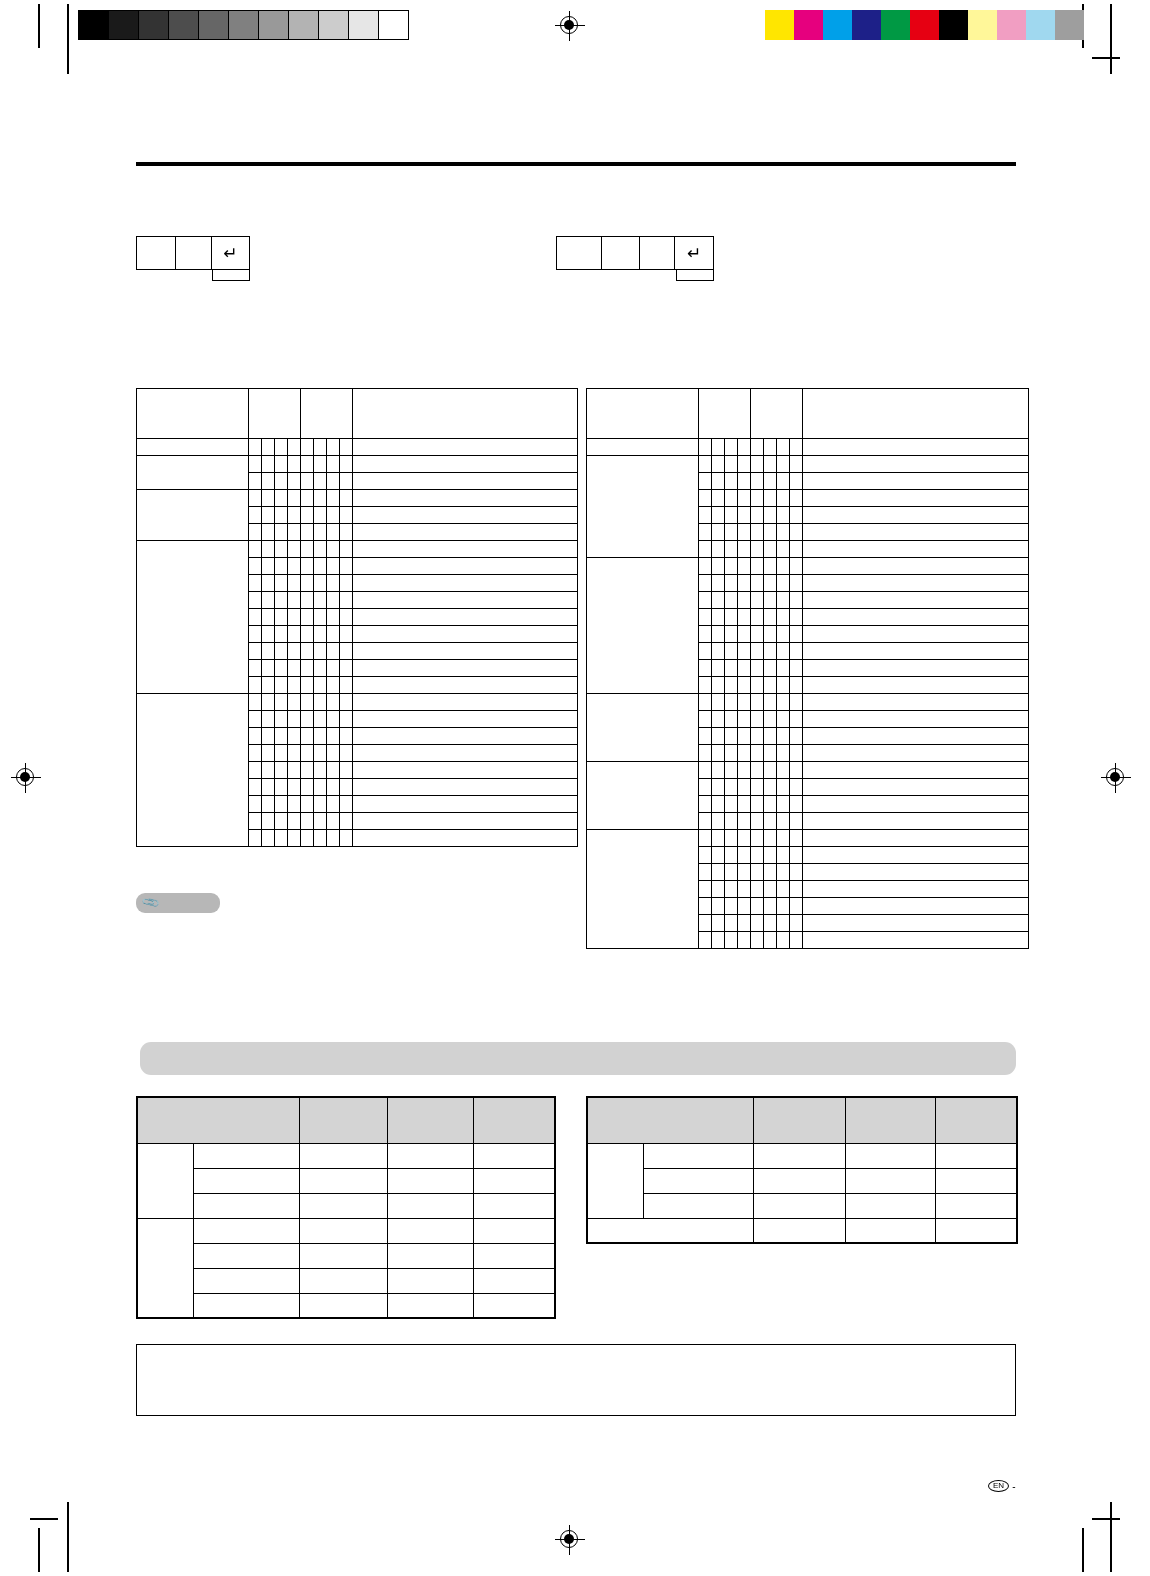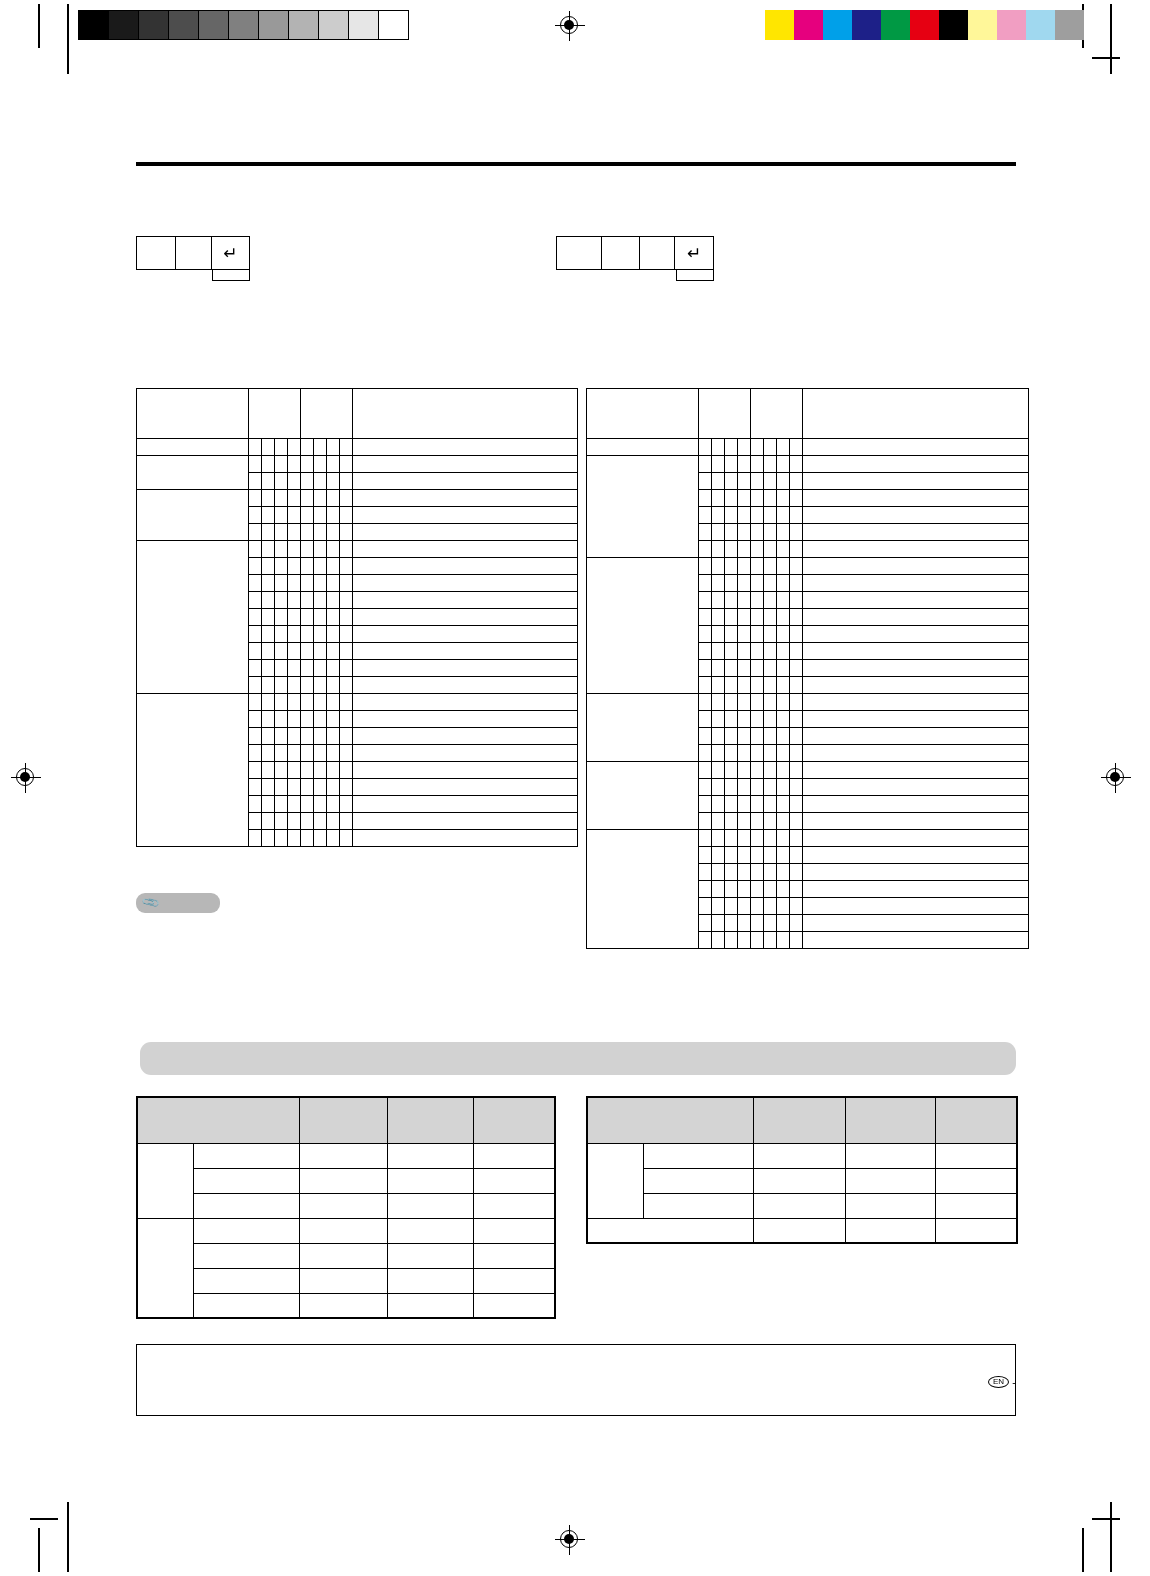--- a/index.html
+++ b/index.html
@@ -1045,21 +1045,21 @@
     </tr>
   </tbody>
 </table>
 
 <div class="box-note" style="left:136px; top:1344px; width:880px; height:72px;">
   <div></div>
   <div></div>
   <div></div>
 </div>
 
-<div class="en-badge" style="left:988px; top:1376px;">
+<div class="en-badge" style="left:988px; top:1480px;">
   <span class="oval">EN</span>
   <span>-</span>
 </div>
 
 <div class="crop-mark" style="left:38px; top:1528px; width:1.5px; height:44px;"></div>
 <div class="crop-mark" style="left:67px; top:1502px; width:1.5px; height:70px;"></div>
 <div class="crop-mark" style="left:1082px; top:1528px; width:1.5px; height:44px;"></div>
 <div class="crop-mark" style="left:1110px; top:1502px; width:1.5px; height:70px;"></div>
 <div class="crop-mark" style="left:30px; top:1518px; width:28px; height:1.5px;"></div>
 <div class="crop-mark" style="left:1092px; top:1518px; width:28px; height:1.5px;"></div>

